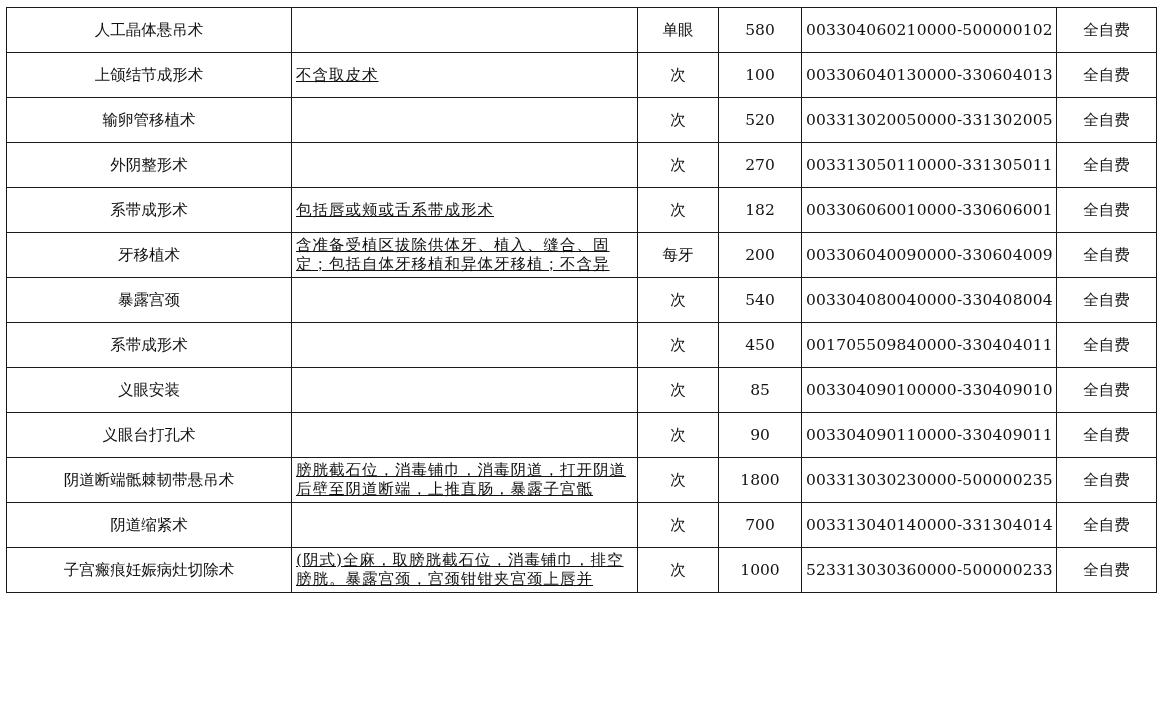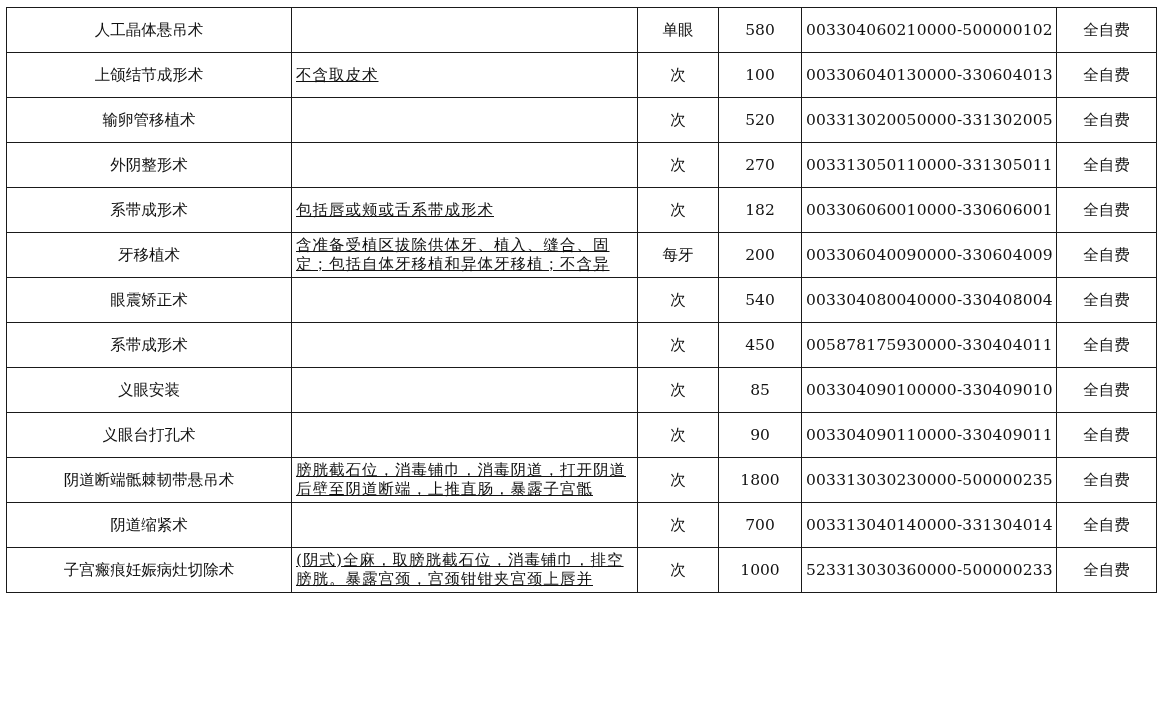--- a/index.html
+++ b/index.html
@@ -130,38 +130,38 @@
     <td class="desc">
           <span class="clip">含准备受植区拔除供体牙、植入、缝合、固定；包括自体牙移植和异体牙移植；不含异</span>
         </td>
     <td class="unit">每牙</td>
     <td class="price">200</td>
     <td class="code">003306040090000-330604009</td>
     <td class="pay">全自费</td>
   </tr>
 
   <tr>
-    <td class="name">眼震矫正术</td>
+    <td class="name">暴露宫颈</td>
     <td class="desc">
           <span class="clip"></span>
         </td>
     <td class="unit">次</td>
     <td class="price">540</td>
     <td class="code">003304080040000-330408004</td>
     <td class="pay">全自费</td>
   </tr>
 
   <tr>
     <td class="name">系带成形术</td>
     <td class="desc">
           <span class="clip"></span>
         </td>
     <td class="unit">次</td>
     <td class="price">450</td>
-    <td class="code">005878175930000-330404011</td>
+    <td class="code">001705509840000-330404011</td>
     <td class="pay">全自费</td>
   </tr>
 
   <tr>
     <td class="name">义眼安装</td>
     <td class="desc">
           <span class="clip"></span>
         </td>
     <td class="unit">次</td>
     <td class="price">85</td>

